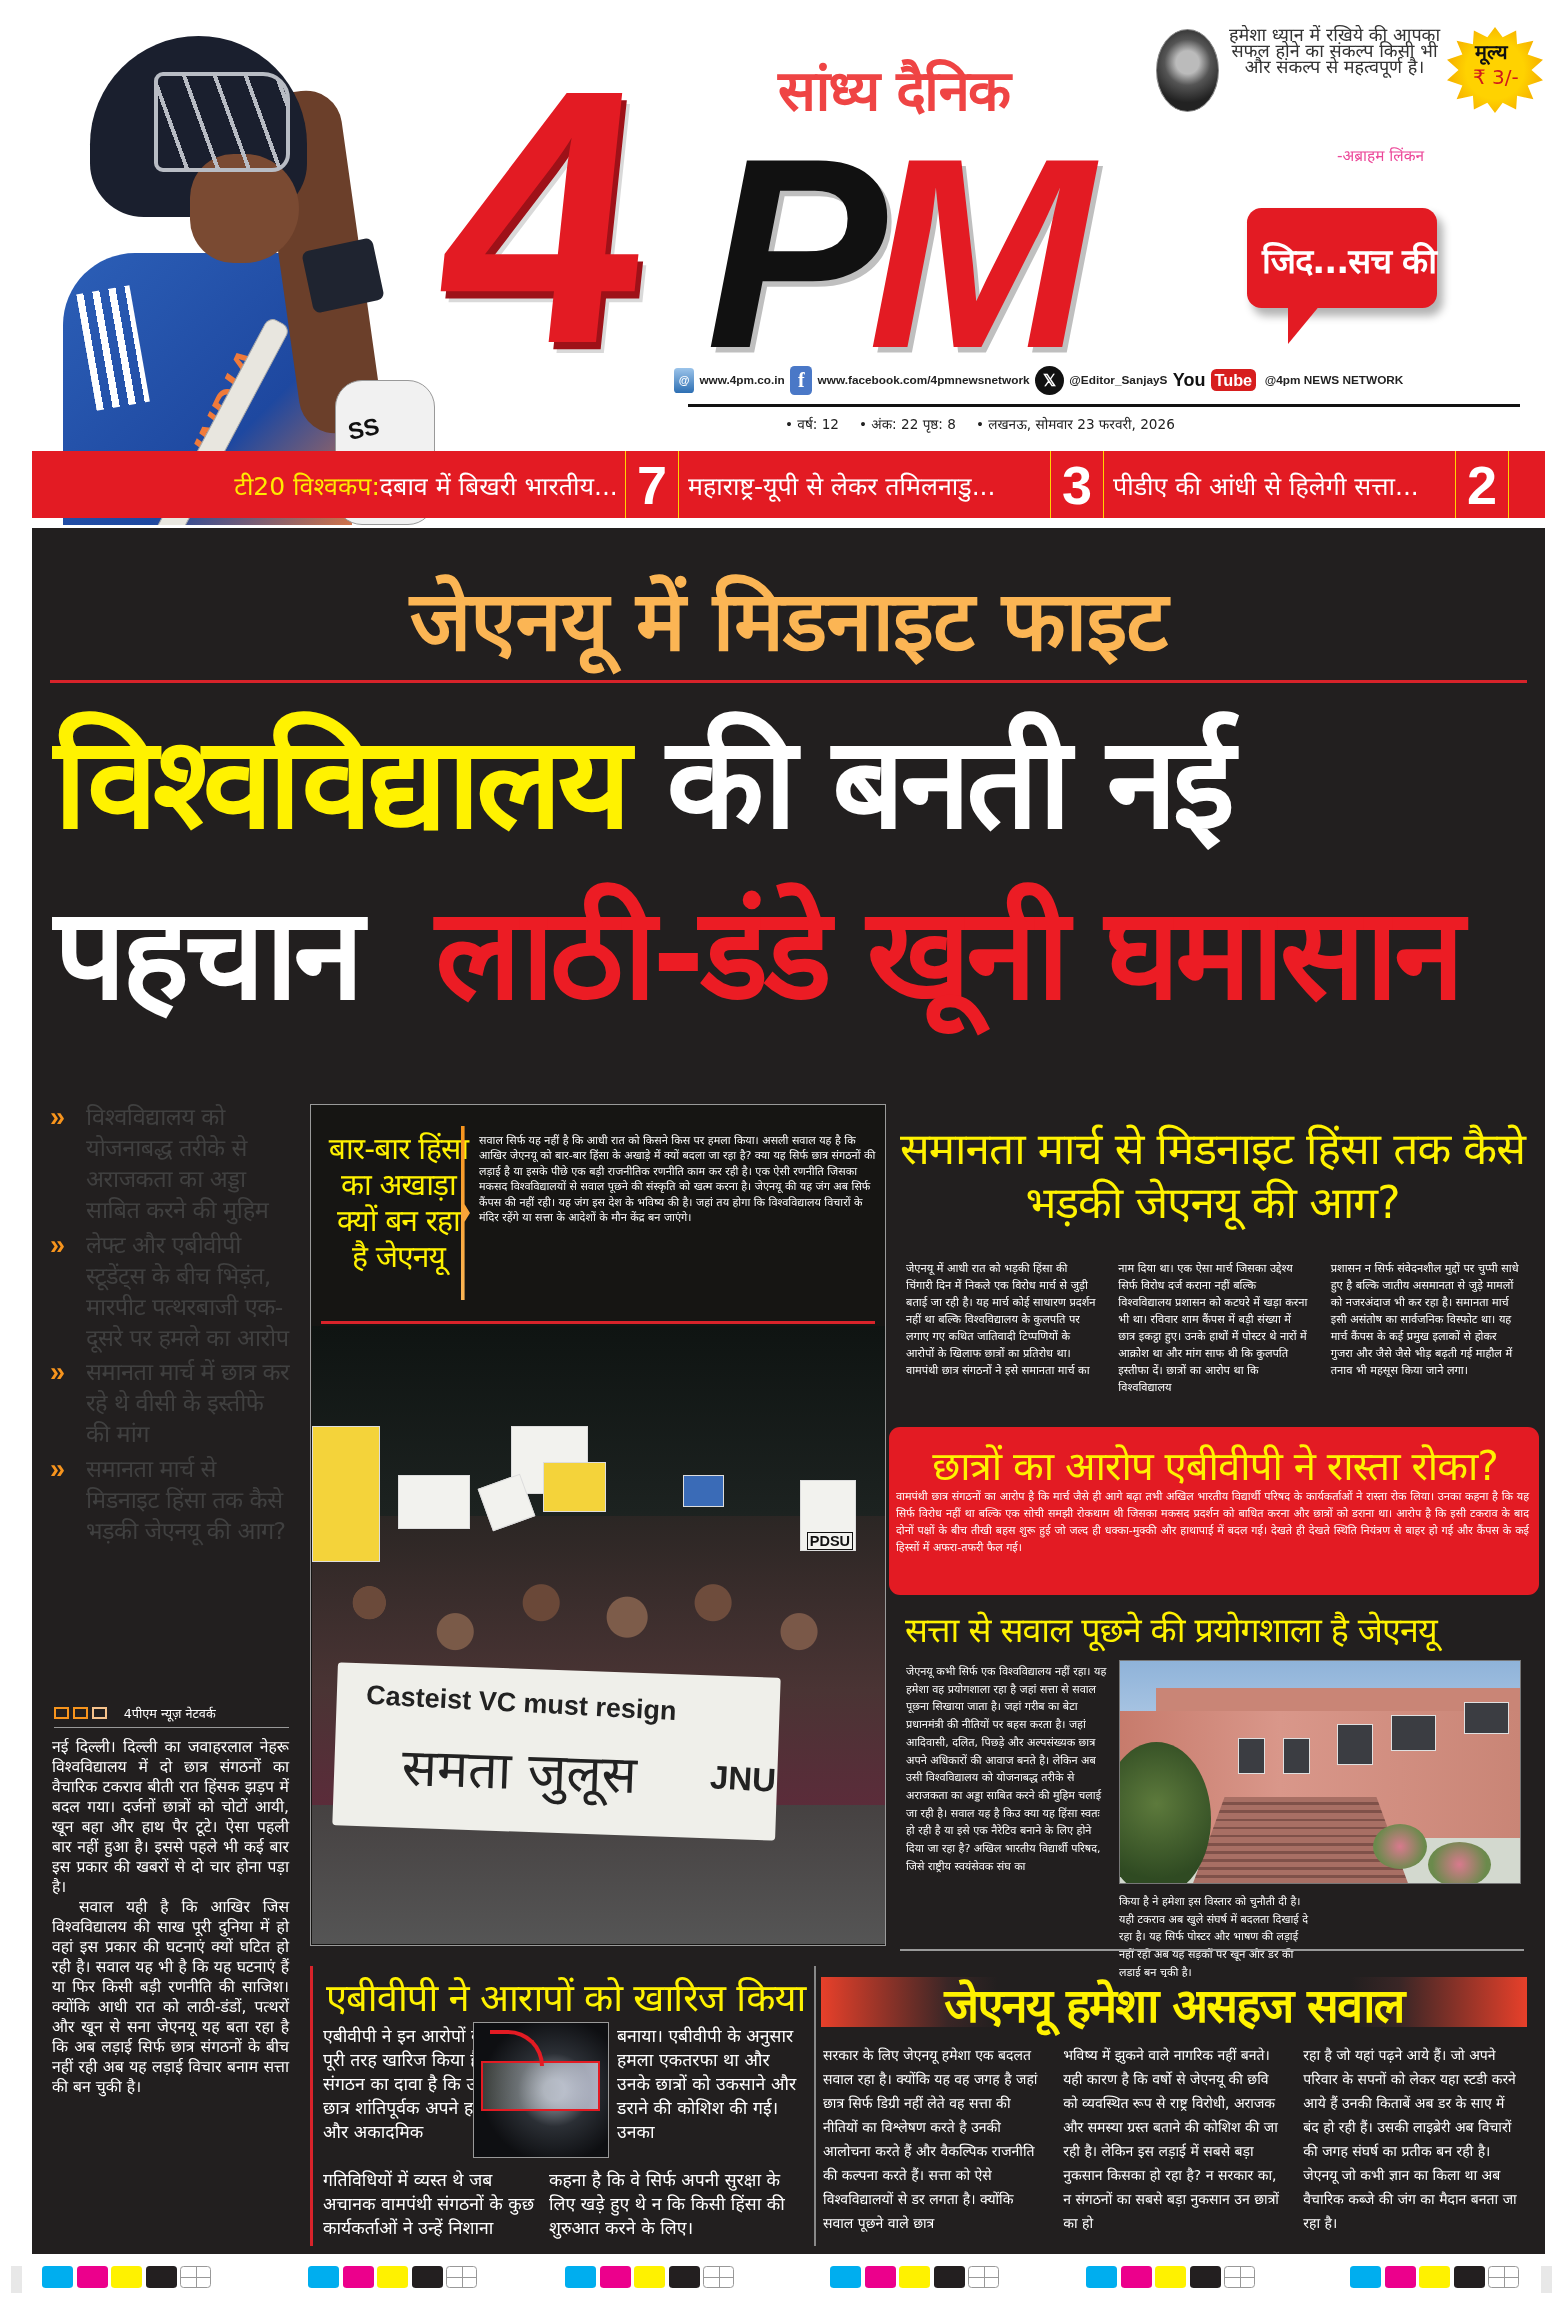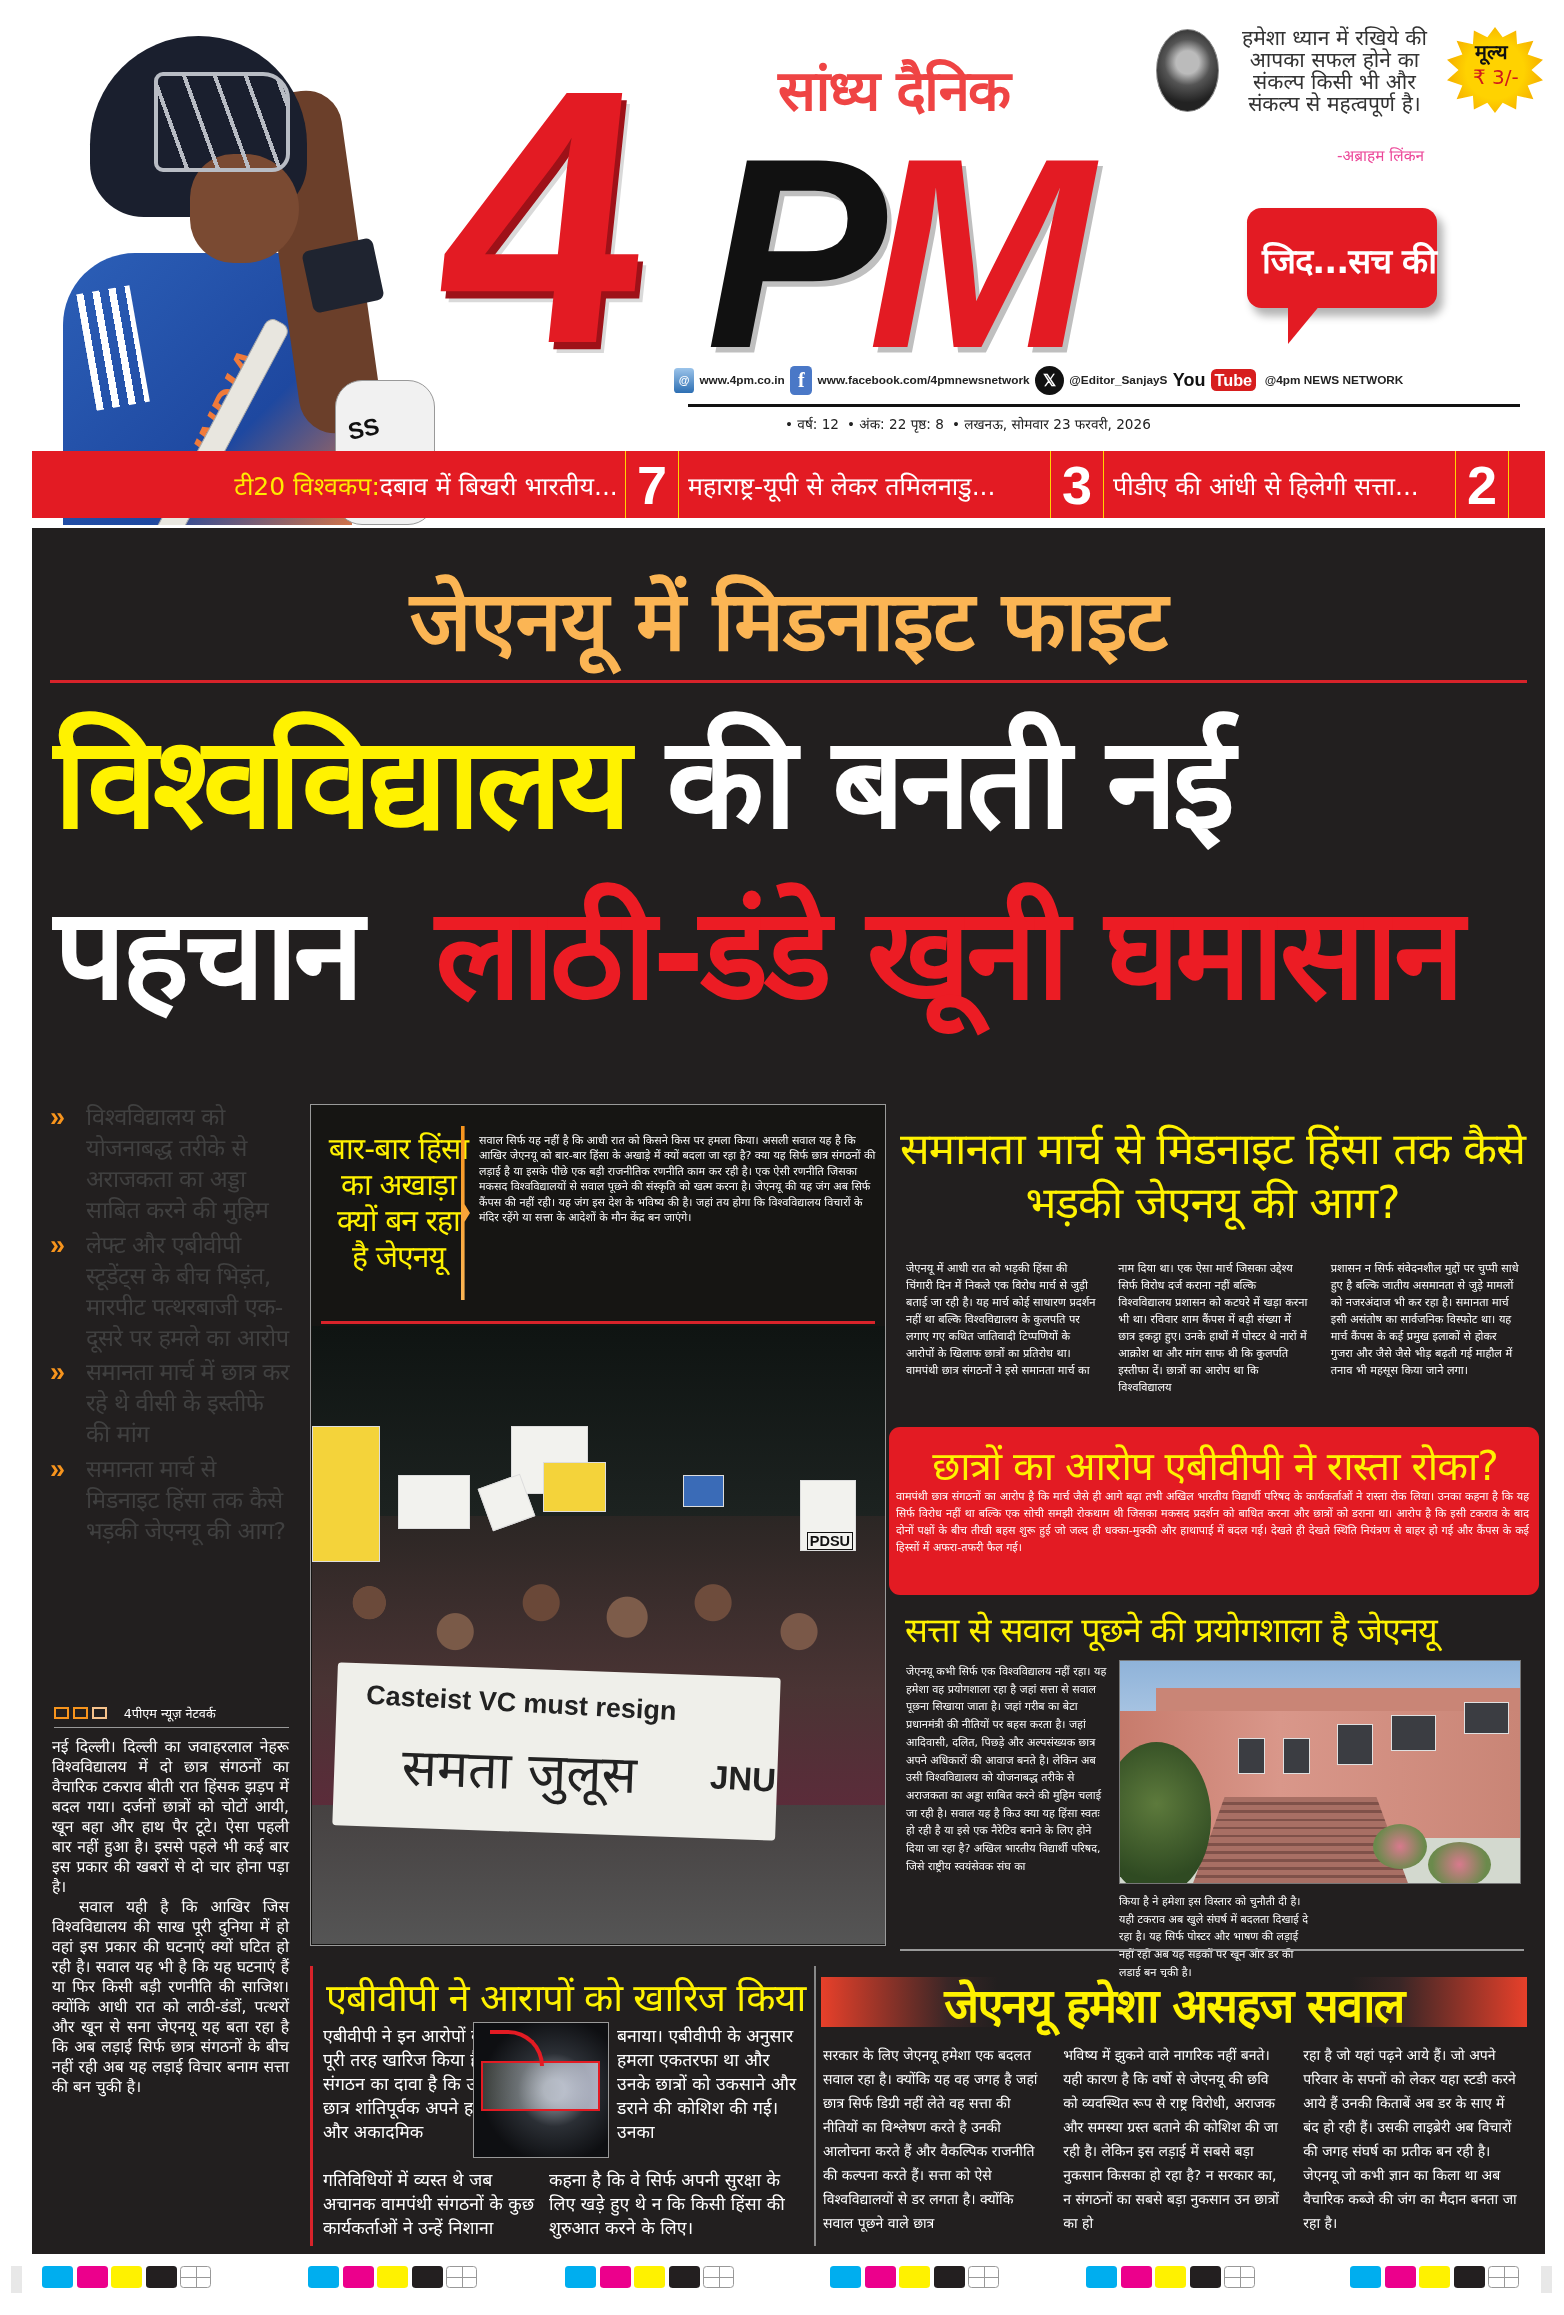--- a/index.html
+++ b/index.html
@@ -20,40 +20,40 @@
   .player-photo .bat { position:absolute; left:172px; top:289px; width:25px; height:253px; background:#e8e6df; border:1.8px solid #aaa; transform: rotate(28deg); border-radius:9px; }
   .player-photo .glove { position:absolute; left:299px; top:362px; width:100px; height:145px; background:#f1f1f1; border:1.8px solid #999; border-radius:27px; }
   .player-photo .glove-text { position:absolute; left:312px; top:398px; font-weight:bold; font-size:23.5px; color:#111; transform: rotate(-12deg); }
 
   .logo-4 { left: 443px; top: 54px; font-size: 362px; line-height: 326px; font-weight: 900; color: #e31b23; font-family: "Liberation Sans", sans-serif; letter-spacing: -18px; text-shadow: 5.4px 7.2px 0 #9e1118, 9px 11px 0 rgba(0,0,0,0.15); transform: skewX(-6deg); }
   .logo-pm-p { left: 706px; top: 136px; font-size: 271px; line-height: 235px; font-weight: 900; color: #111111; font-style: italic; font-family: "Liberation Sans", sans-serif; text-shadow: 4.5px 5.4px 0 rgba(0,0,0,0.25); }
   .logo-pm-m { left: 868px; top: 136px; font-size: 271px; line-height: 235px; font-weight: 900; color: #e31b23; font-style: italic; font-family: "Liberation Sans", sans-serif; text-shadow: 4.5px 5.4px 0 rgba(0,0,0,0.25); }
   .tagline-top { left: 778px; top: 50px; font-size: 56px; font-weight: 900; color: #ef4444; font-family: "DejaVu Sans", sans-serif; letter-spacing: -1.8px; }
 
   .quote-portrait { left: 1156px; top: 29px; width: 63px; height: 83px; border-radius: 50%; background: radial-gradient(circle at 50% 40%, #bbb 0 20%, #555 40%, #222 70%); border: 1.8px solid #888; }
-  .quote-text { left: 1226px; top: 27px; width: 217px; font-size: 21px; line-height: 22px; color: #333; font-family: "DejaVu Sans", sans-serif; text-align: center; }
+  .quote-text { left: 1226px; top: 27px; width: 217px; font-size: 18px; line-height: 16px; color: #333; font-family: "DejaVu Sans", sans-serif; text-align: center; }
   .quote-author { left: 1337px; top: 145px; font-size: 15.4px; color: #ec4899; font-family: "DejaVu Sans", sans-serif; }
 
   .price-badge { left: 1447px; top: 27px; width: 96px; height: 86px; background: radial-gradient(circle, #ffd200 45%, #f7b500 70%, #ffcc00 100%); clip-path: polygon(50% 0%,58% 12%,72% 4%,73% 20%,90% 16%,84% 32%,100% 38%,88% 50%,100% 62%,84% 68%,90% 84%,73% 80%,72% 96%,58% 88%,50% 100%,42% 88%,28% 96%,27% 80%,10% 84%,16% 68%,0% 62%,12% 50%,0% 38%,16% 32%,10% 16%,27% 20%,28% 4%,42% 12%); }
   .price-label { left: 1475px; top: 38px; font-size: 20px; font-weight: bold; color: #111; font-family: "DejaVu Sans", sans-serif; }
   .price-value { left: 1473px; top: 65px; font-size: 20px; color: #d01a1a; font-family: "DejaVu Sans", sans-serif; }
 
   .slogan-bubble { left: 1247px; top: 208px; width: 190px; height: 100px; background: #e31b23; border-radius: 14.5px; box-shadow: 5.4px 7.2px 9px rgba(0,0,0,0.3); }
   .slogan-bubble::after { content: ""; position: absolute; left: 41px; bottom: -36px; border-top: 40px solid #e31b23; border-right: 33px solid transparent; }
   .slogan-text { left: 1262px; top: 237px; font-size: 34px; color: #fff; font-weight: bold; font-family: "DejaVu Sans", sans-serif; letter-spacing: -0.9px; }
 
   .social-bar { left: 674px; top: 362px; height: 36px; display: flex; align-items: center; gap: 5.4px; font-size: 11.8px; color: #222; font-family: "Liberation Sans", sans-serif; font-weight: bold; }
   .social-bar .ico { display: inline-flex; align-items: center; justify-content: center; font-weight: bold; }
   .ico-web { width: 20px; height: 25px; background: linear-gradient(#9cc4ea, #2d6fb3); color: #fff; border-radius: 3.6px; font-size: 11px; }
   .ico-fb { width: 22px; height: 29px; background: #4a78c7; color: #fff; border-radius: 4.5px; font-size: 20px; font-family: "Liberation Serif", serif; }
   .ico-x { width: 29px; height: 29px; background: #111; color: #fff; border-radius: 50%; font-size: 16.3px; }
   .ico-yt-you { color: #111; font-size: 18px; font-family: "Liberation Sans Narrow", "Liberation Sans", sans-serif; font-weight: 900; }
   .ico-yt-tube { background: #d71e1e; color: #fff; border-radius: 5.4px; padding: 1.8px 3.6px; font-size: 16.3px; font-weight: 900; margin-right: 3.6px; }
   .masthead-rule { left: 688px; top: 404px; width: 832px; height: 2.7px; background: #111; }
-  .edition-line { left: 785px; top: 414px; font-size: 13.6px; color: #222; font-family: "DejaVu Sans", sans-serif; display: flex; gap: 8px; }
+  .edition-line { left: 785px; top: 414px; font-size: 13.6px; color: #222; font-family: "DejaVu Sans", sans-serif; display: flex; gap: 20px; }
 
   
   .teaser-strip { left: 32px; top: 451px; width: 1513px; height: 67px; background: #e31b23; display: flex; align-items: stretch; }
   .teaser { display: flex; align-items: stretch; }
   .teaser-text { display: flex; align-items: center; padding: 0 7.2px 0 9px; color: #fff; font-size: 25px; font-family: "DejaVu Sans", sans-serif; white-space: nowrap; }
   .teaser-num { width: 54px; display: flex; align-items: center; justify-content: center; color: #fff; font-size: 54px; font-weight: bold; font-family: "Liberation Sans", sans-serif; border-left: 1.8px solid #ffd400; border-right: 1.8px solid #ffd400; }
   .teaser-0 .teaser-text { width: 593px; justify-content: flex-end; text-align: right; }
   .teaser-0 .teaser-text .hl { color: #ffea00; }
   .teaser-1 .teaser-text { width: 371px; }
   .teaser-2 .teaser-text { width: 351px; }

